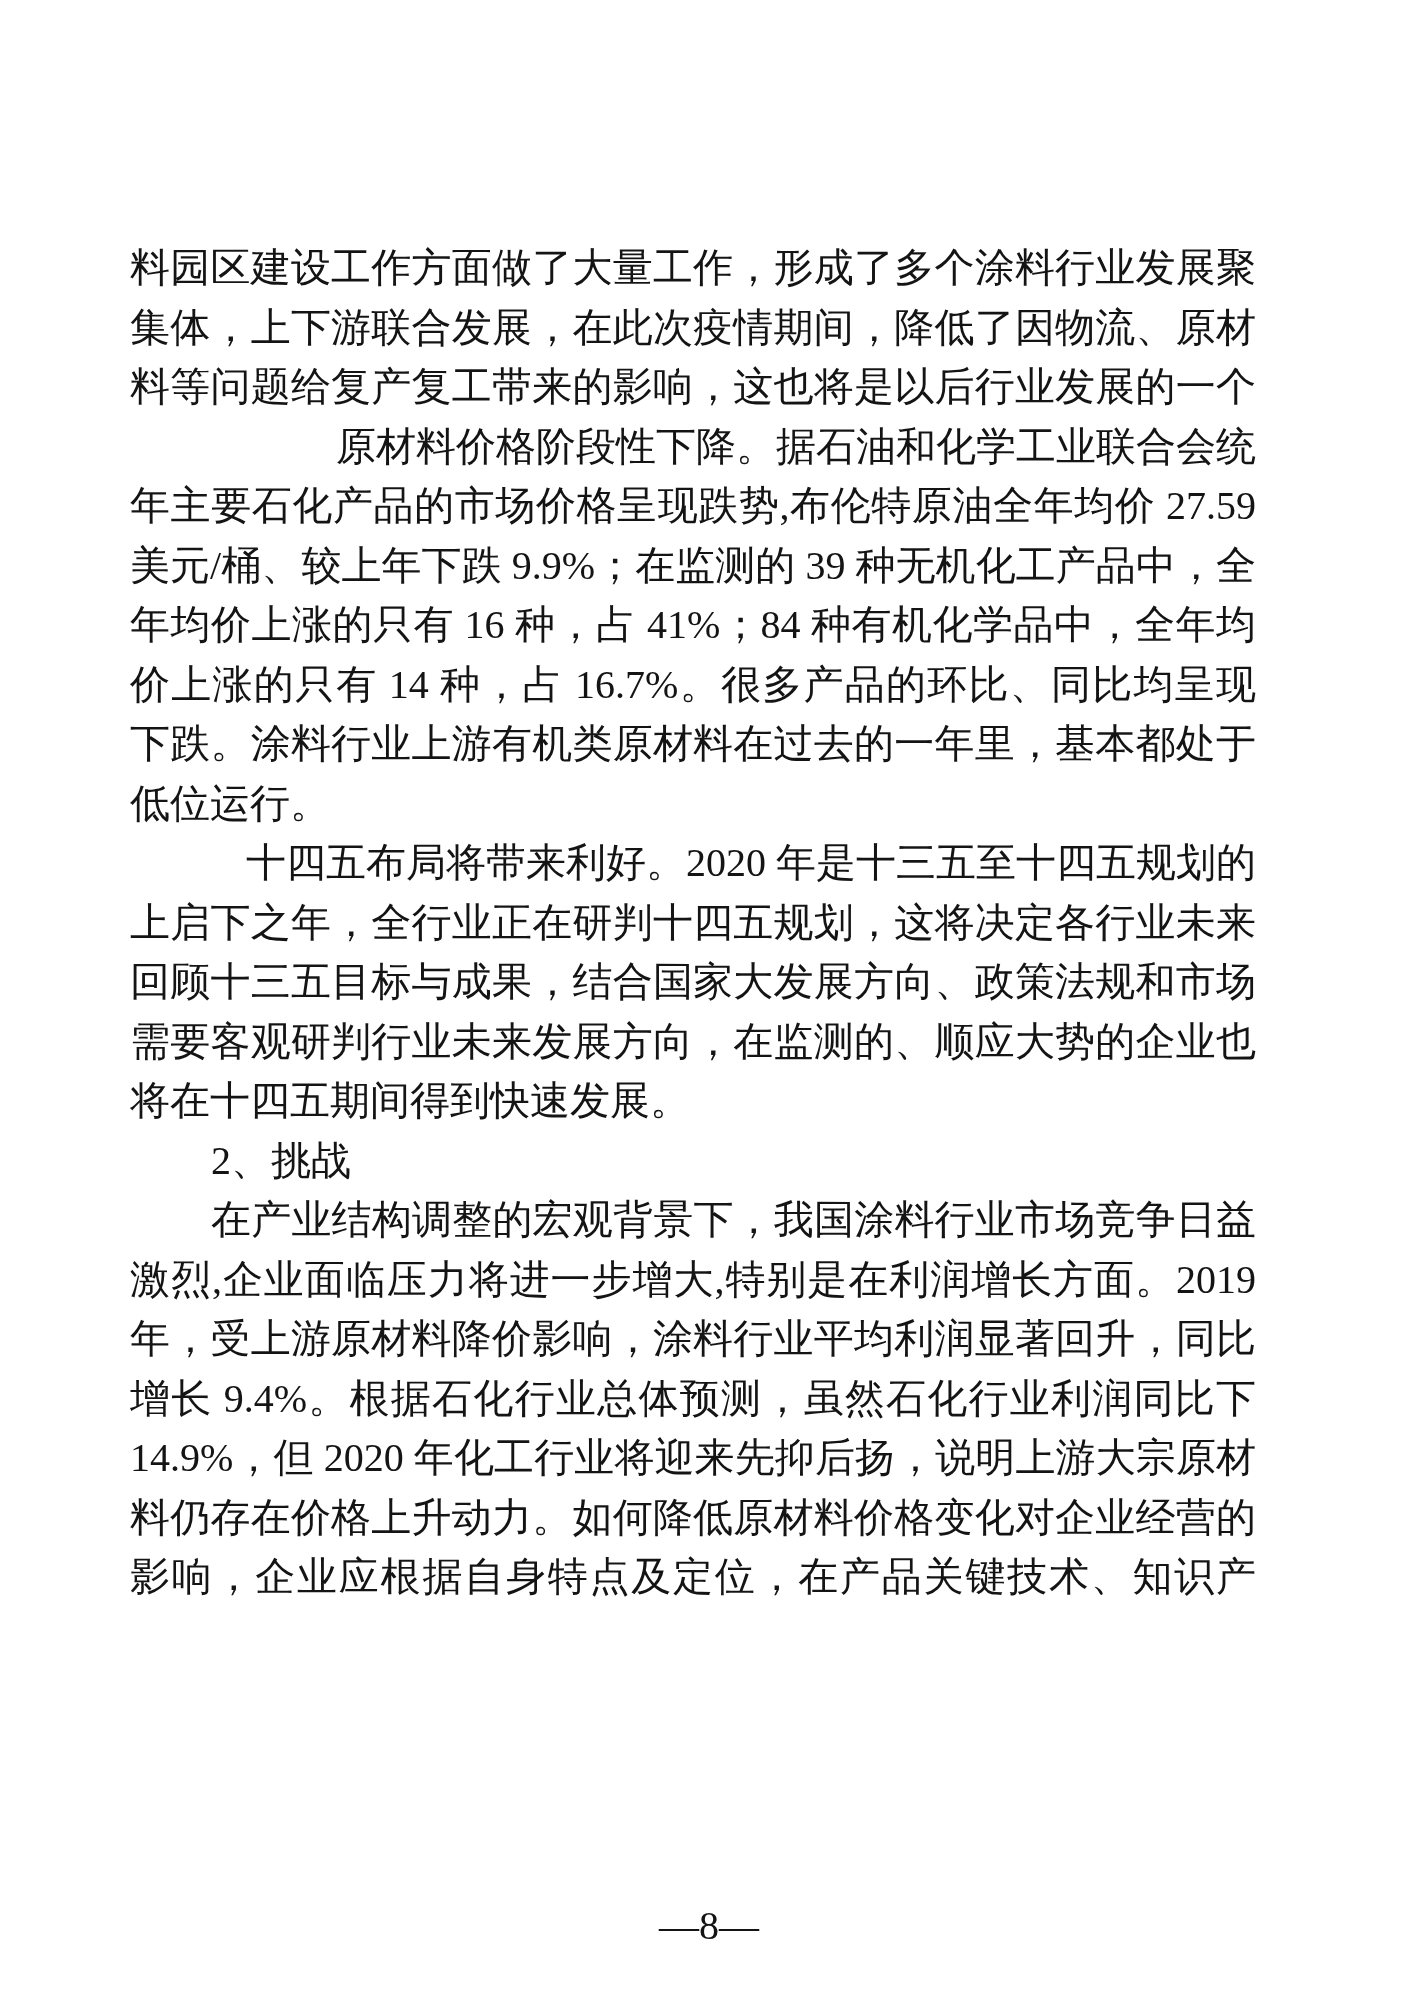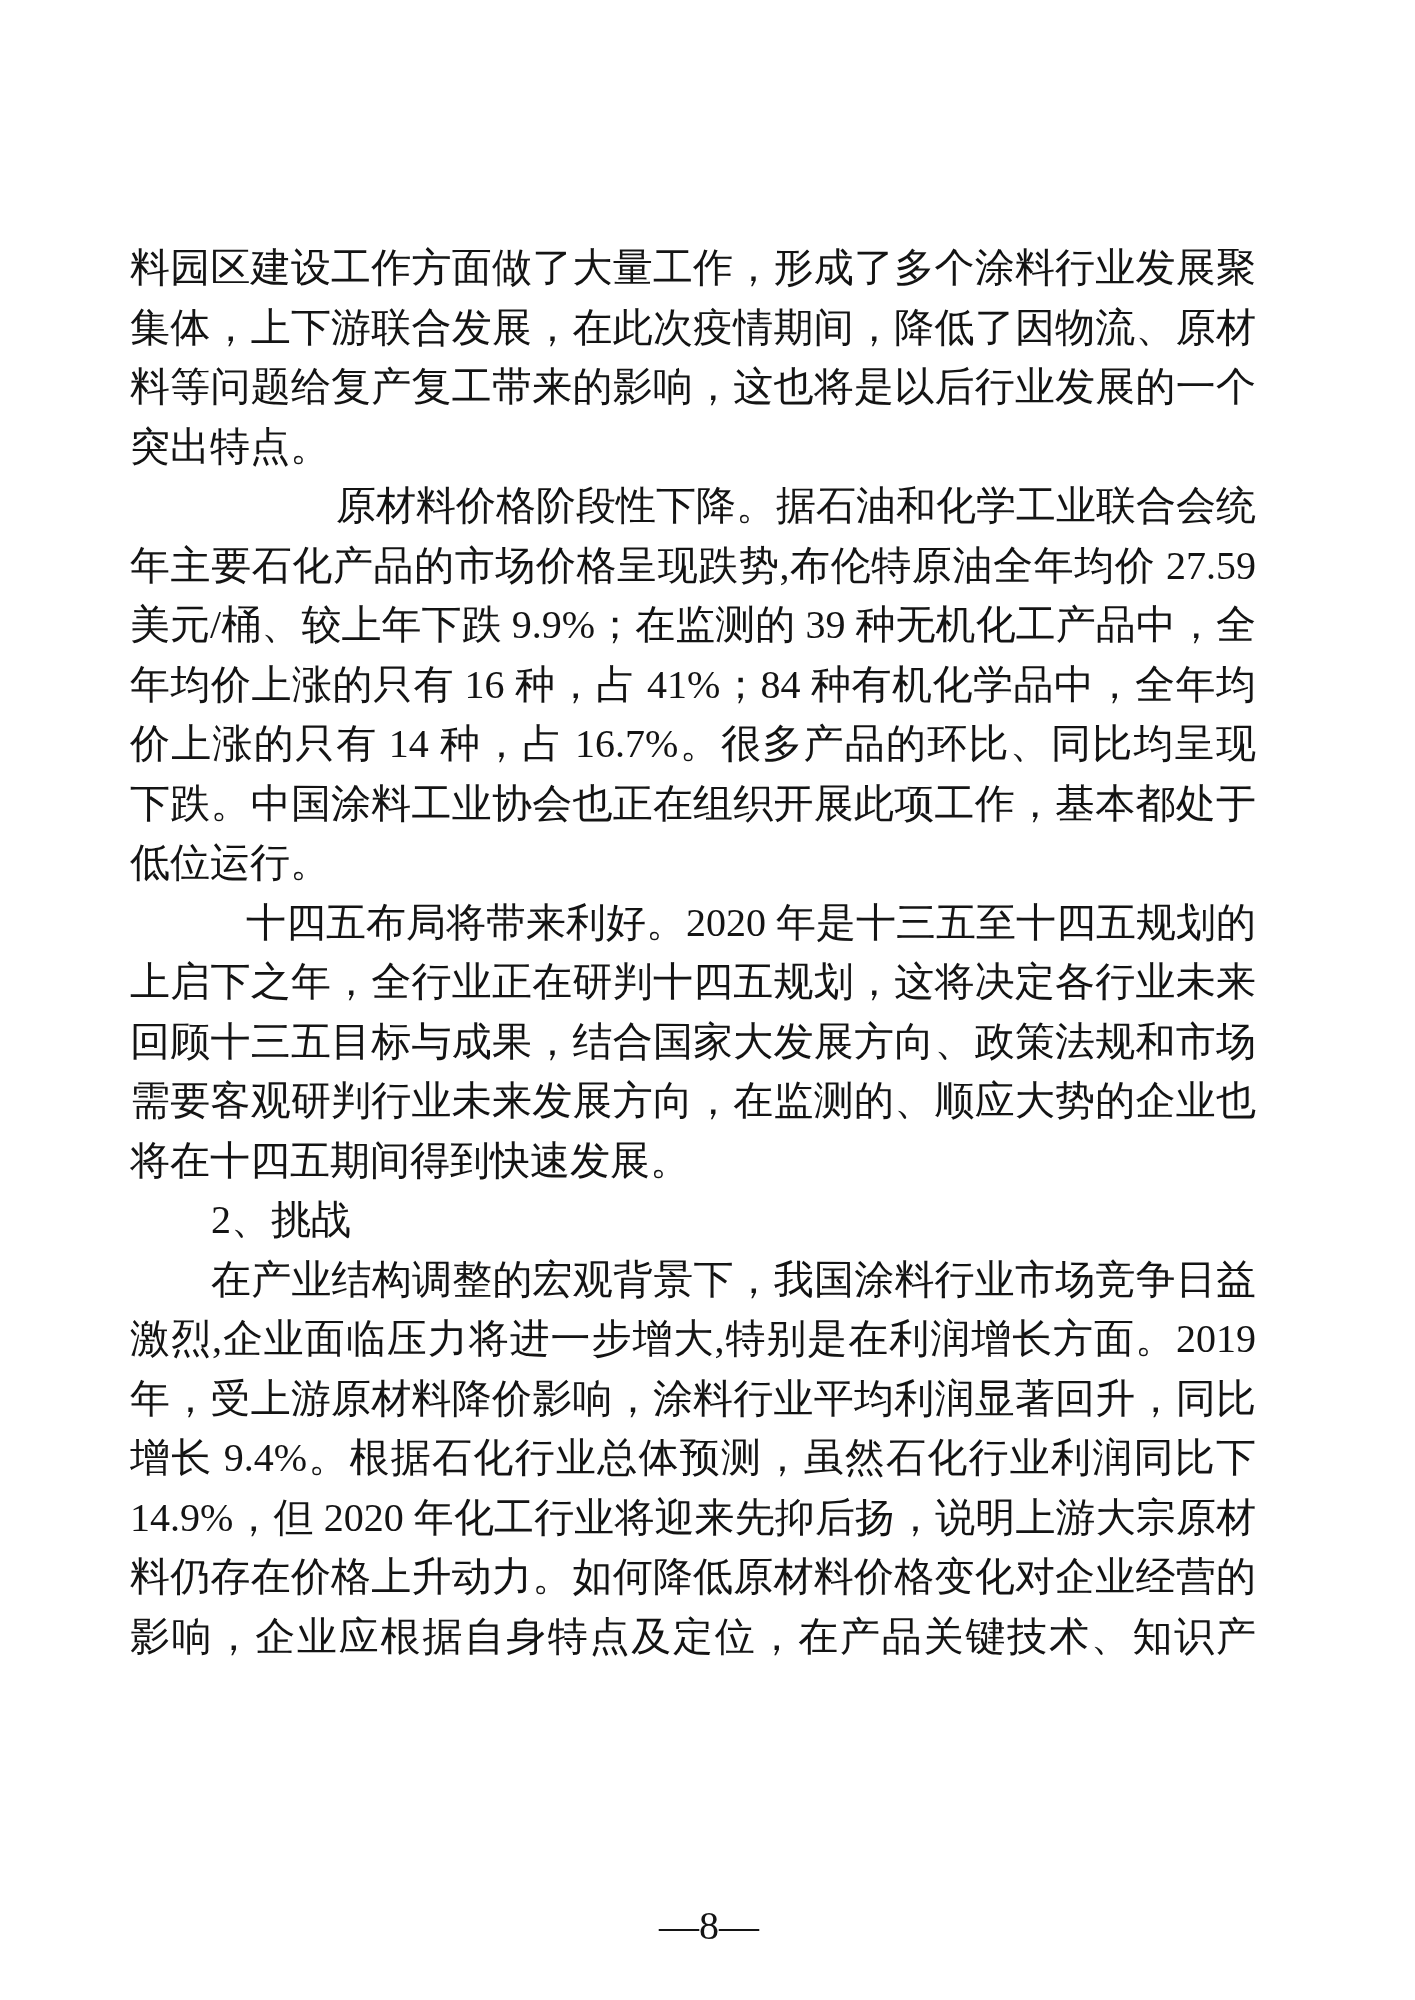--- a/index.html
+++ b/index.html
@@ -52,27 +52,26 @@
   }
 </style>
 </head>
 <body>
 
 <div class="page">
   <div class="text-block">
     <div class="line">料园区建设工作方面做了大量工作，形成了多个涂料行业发展聚</div>
     <div class="line">集体，上下游联合发展，在此次疫情期间，降低了因物流、原材</div>
     <div class="line">料等问题给复产复工带来的影响，这也将是以后行业发展的一个</div>
-    <div class="line short">突出特点。</div>
     <div class="line indent">原材料价格阶段性下降。据石油和化学工业联合会统计,2019</div>
     <div class="line">年主要石化产品的市场价格呈现跌势,布伦特原油全年均价 27.59</div>
     <div class="line">美元/桶、较上年下跌 9.9%；在监测的 39 种无机化工产品中，全</div>
     <div class="line">年均价上涨的只有 16 种，占 41%；84 种有机化学品中，全年均</div>
     <div class="line">价上涨的只有 14 种，占 16.7%。很多产品的环比、同比均呈现双</div>
-    <div class="line">下跌。中国涂料工业协会也正在组织开展此项工作，基本都处于</div>
+    <div class="line">下跌。涂料行业上游有机类原材料在过去的一年里，基本都处于</div>
     <div class="line short">低位运行。</div>
     <div class="line indent">十四五布局将带来利好。2020 年是十三五至十四五规划的承</div>
     <div class="line">上启下之年，全行业正在研判十四五规划，这将决定各行业未来</div>
     <div class="line">回顾十三五目标与成果，结合国家大发展方向、政策法规和市场</div>
     <div class="line">需要客观研判行业未来发展方向，在监测的、顺应大势的企业也</div>
     <div class="line short">将在十四五期间得到快速发展。</div>
     <div class="line indent short">2、挑战</div>
     <div class="line indent">在产业结构调整的宏观背景下，我国涂料行业市场竞争日益</div>
     <div class="line">激烈,企业面临压力将进一步增大,特别是在利润增长方面。2019</div>
     <div class="line">年，受上游原材料降价影响，涂料行业平均利润显著回升，同比</div>

